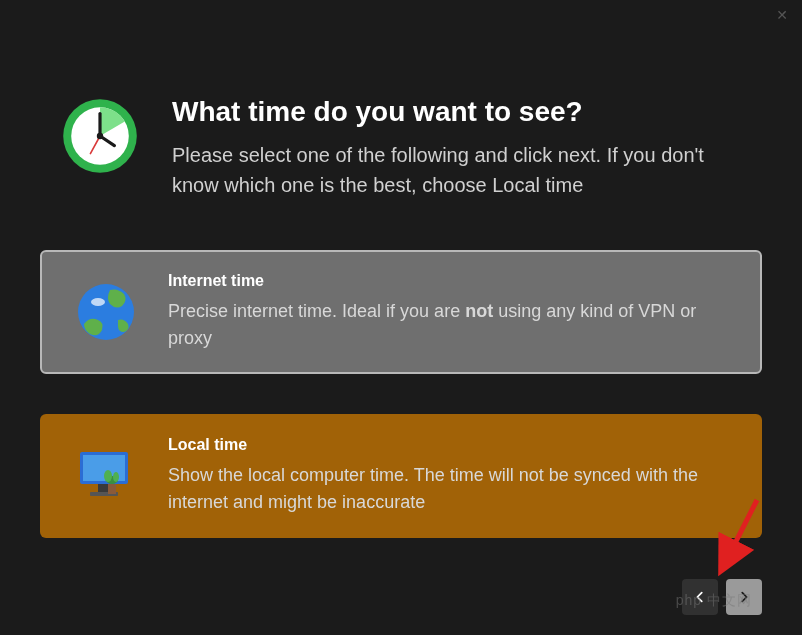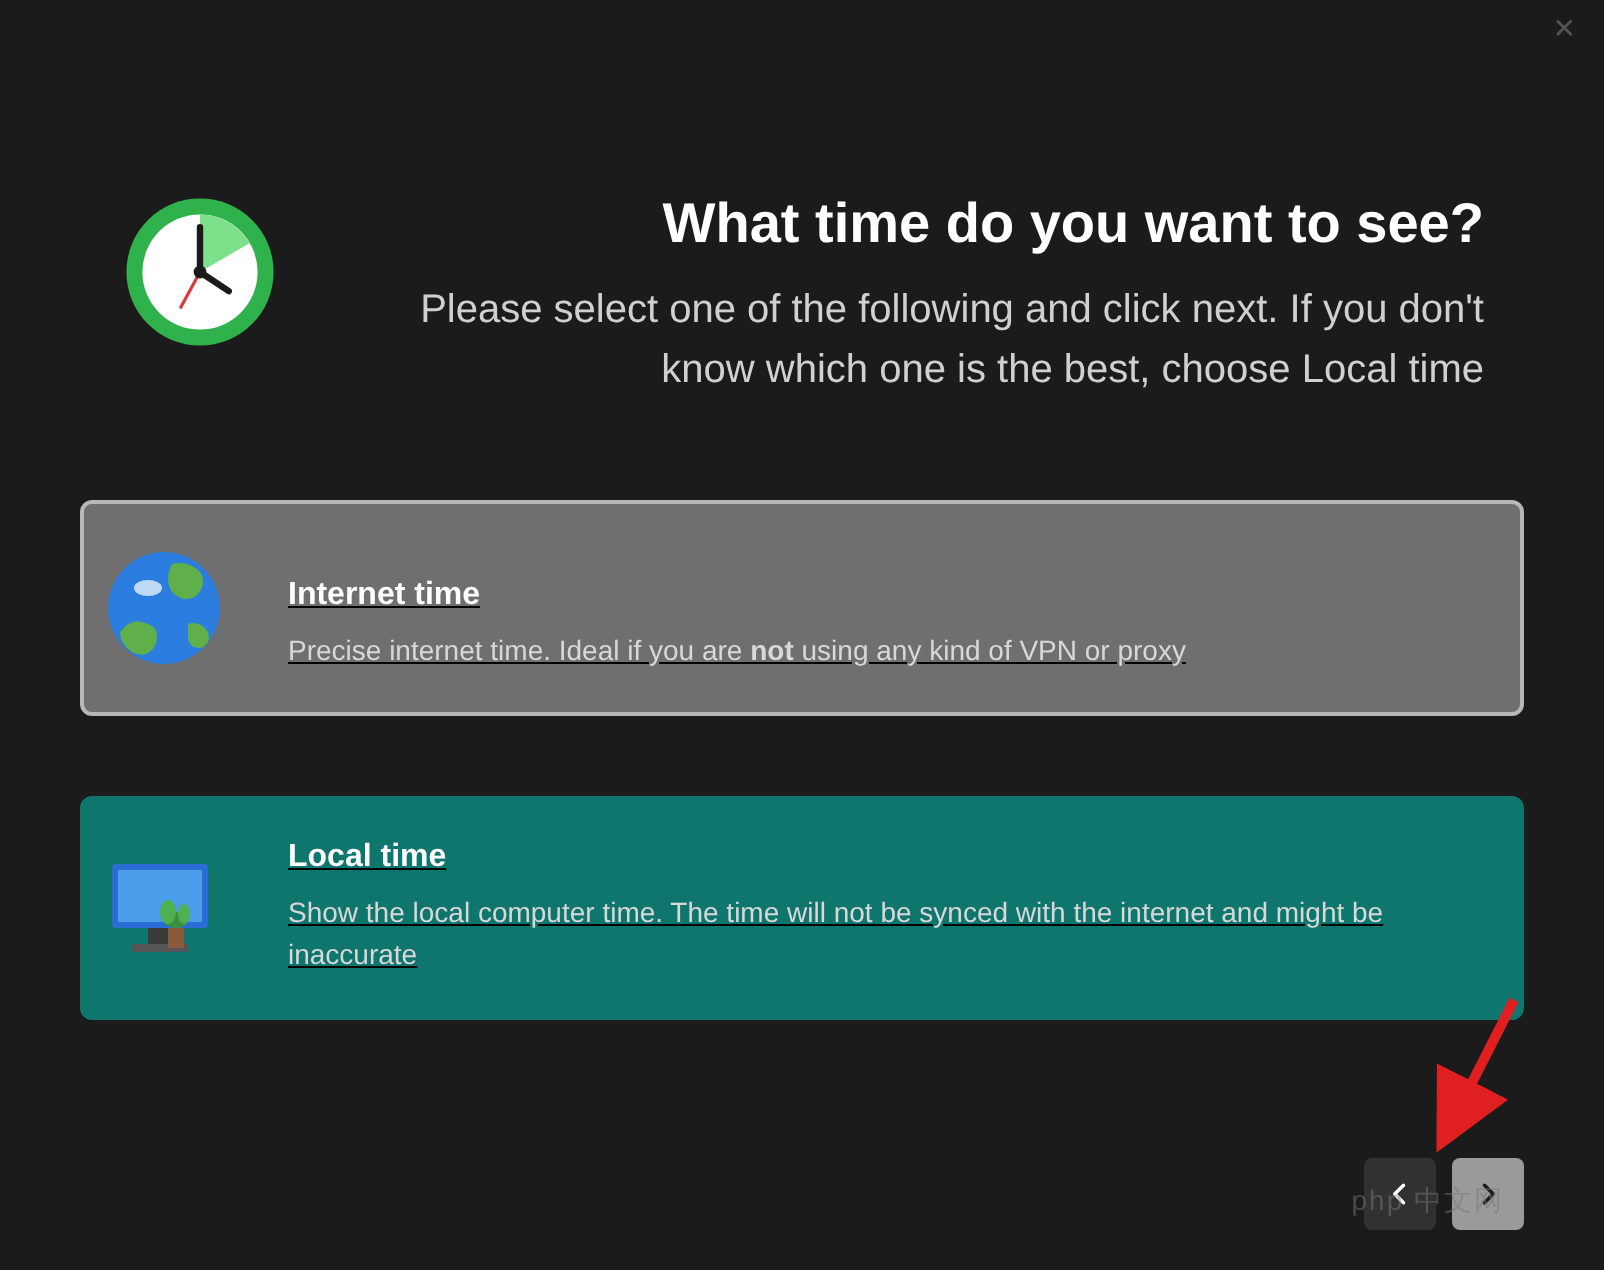--- a/index.html
+++ b/index.html
@@ -26,21 +26,20 @@
       height: 14px;
       color: #555;
       font-size: 14px;
       cursor: pointer;
     }
     .header {
       display: flex;
       align-items: flex-start;
       padding: 96px 60px 0 60px;
       gap: 32px;
-      text-align: right;
     }
     .clock-icon {
       width: 80px;
       height: 80px;
       flex-shrink: 0;
     }
     .header-text {
       flex: 1;
     }
     .title {
@@ -55,52 +54,51 @@
       line-height: 1.5;
     }
     .options {
       padding: 50px 40px 0 40px;
       display: flex;
       flex-direction: column;
       gap: 40px;
     }
     .option {
       display: flex;
-      align-items: flex-end;
+      align-items: center;
       gap: 30px;
-      padding: 20px 8px;
+      padding: 20px 32px;
       border-radius: 6px;
       cursor: pointer;
       border: 2px solid transparent;
-      text-decoration: underline;
     }
     .option.selected {
       background: #6f6f6f;
       border: 2px solid #b8b8b8;
     }
     .option.unselected {
-      background: #0f766e;
+      background: #a16207;
     }
     .option-icon {
       width: 64px;
       height: 64px;
       flex-shrink: 0;
     }
     .option-text {
       flex: 1;
     }
     .option-title {
       color: #ffffff;
       font-size: 16px;
       font-weight: 600;
       margin-bottom: 8px;
     }
     .option-desc {
       color: #d8d8d8;
-      font-size: 14px;
+      font-size: 18px;
       line-height: 1.5;
     }
     .option-desc .emphasis {
       font-weight: 700;
     }
     .nav-buttons {
       position: absolute;
       bottom: 20px;
       right: 40px;
       display: flex;

